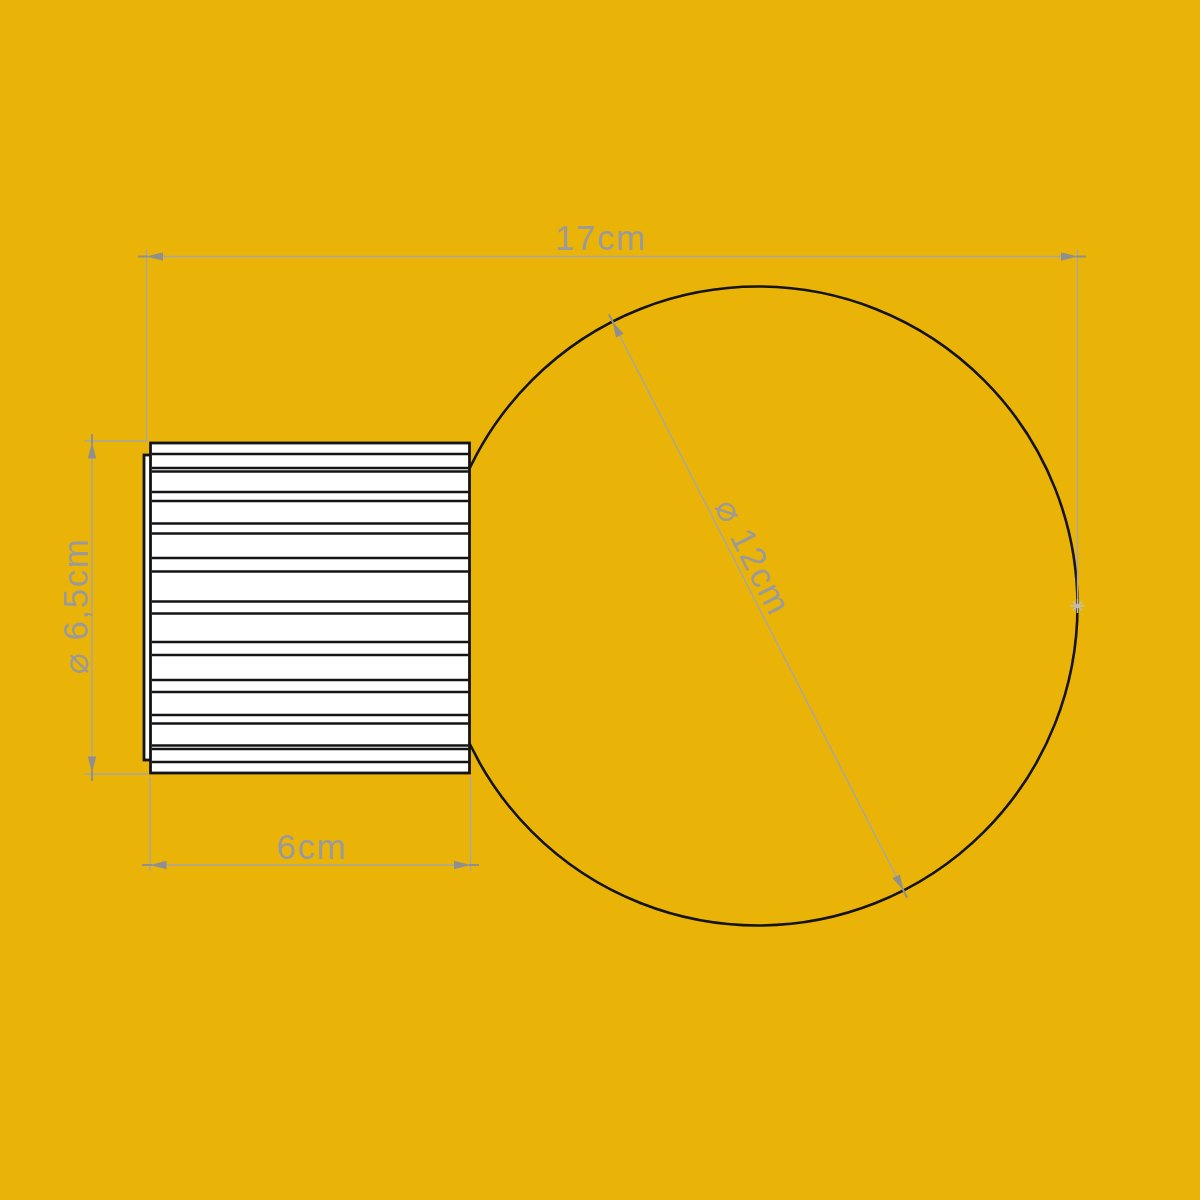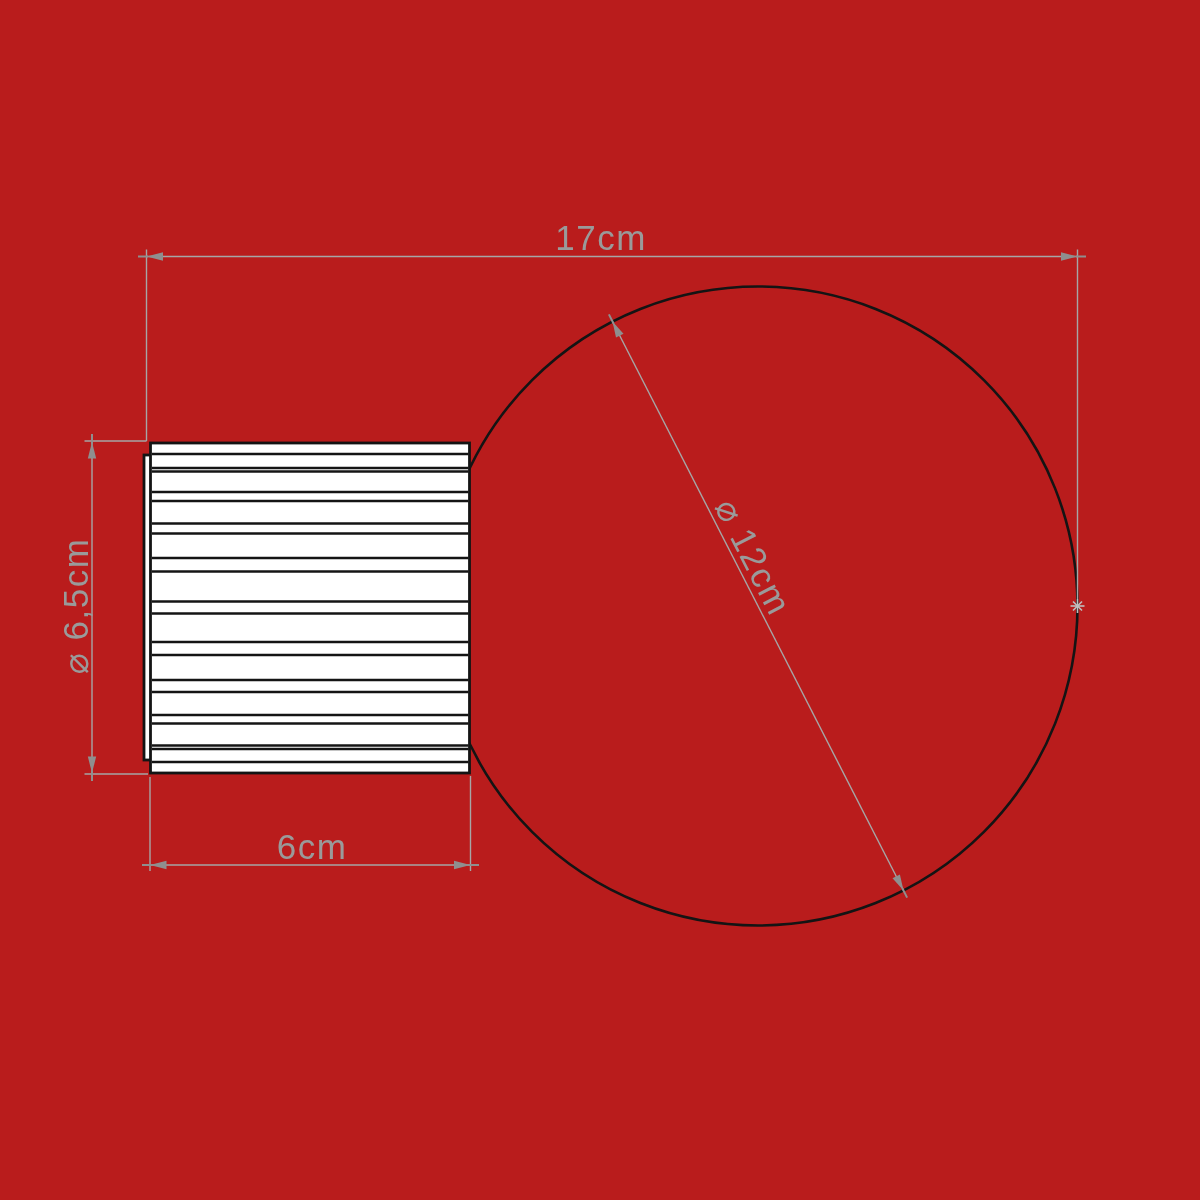--- a/index.html
+++ b/index.html
@@ -1,20 +1,20 @@
 <!DOCTYPE html>
 <html><head>
 <meta charset="utf-8">
 <style>
   html, body { margin: 0; padding: 0; background: #ffffff; }
   .canvas {
     position: relative;
     width: 1200px;
     height: 1200px;
-    background: #b91c1c;
+    background: #eab308;
     overflow: hidden;
     font-family: "Liberation Sans", "DejaVu Sans", sans-serif;
   }
   svg { display: block; }
   .outline { stroke: #141414; stroke-width: 2.6; fill: none; }
   .outline-fill { stroke: #141414; stroke-width: 2.8; fill: #ffffff; }
   .rib { stroke: #141414; stroke-width: 2.4; fill: none; }
   .dim-line { stroke: #a6a6a6; stroke-width: 1.4; fill: none; }
   .dim-stub { stroke: #8f8f8f; stroke-width: 2; fill: none; }
   .arrowhead { fill: #8f8f8f; stroke: none; }

